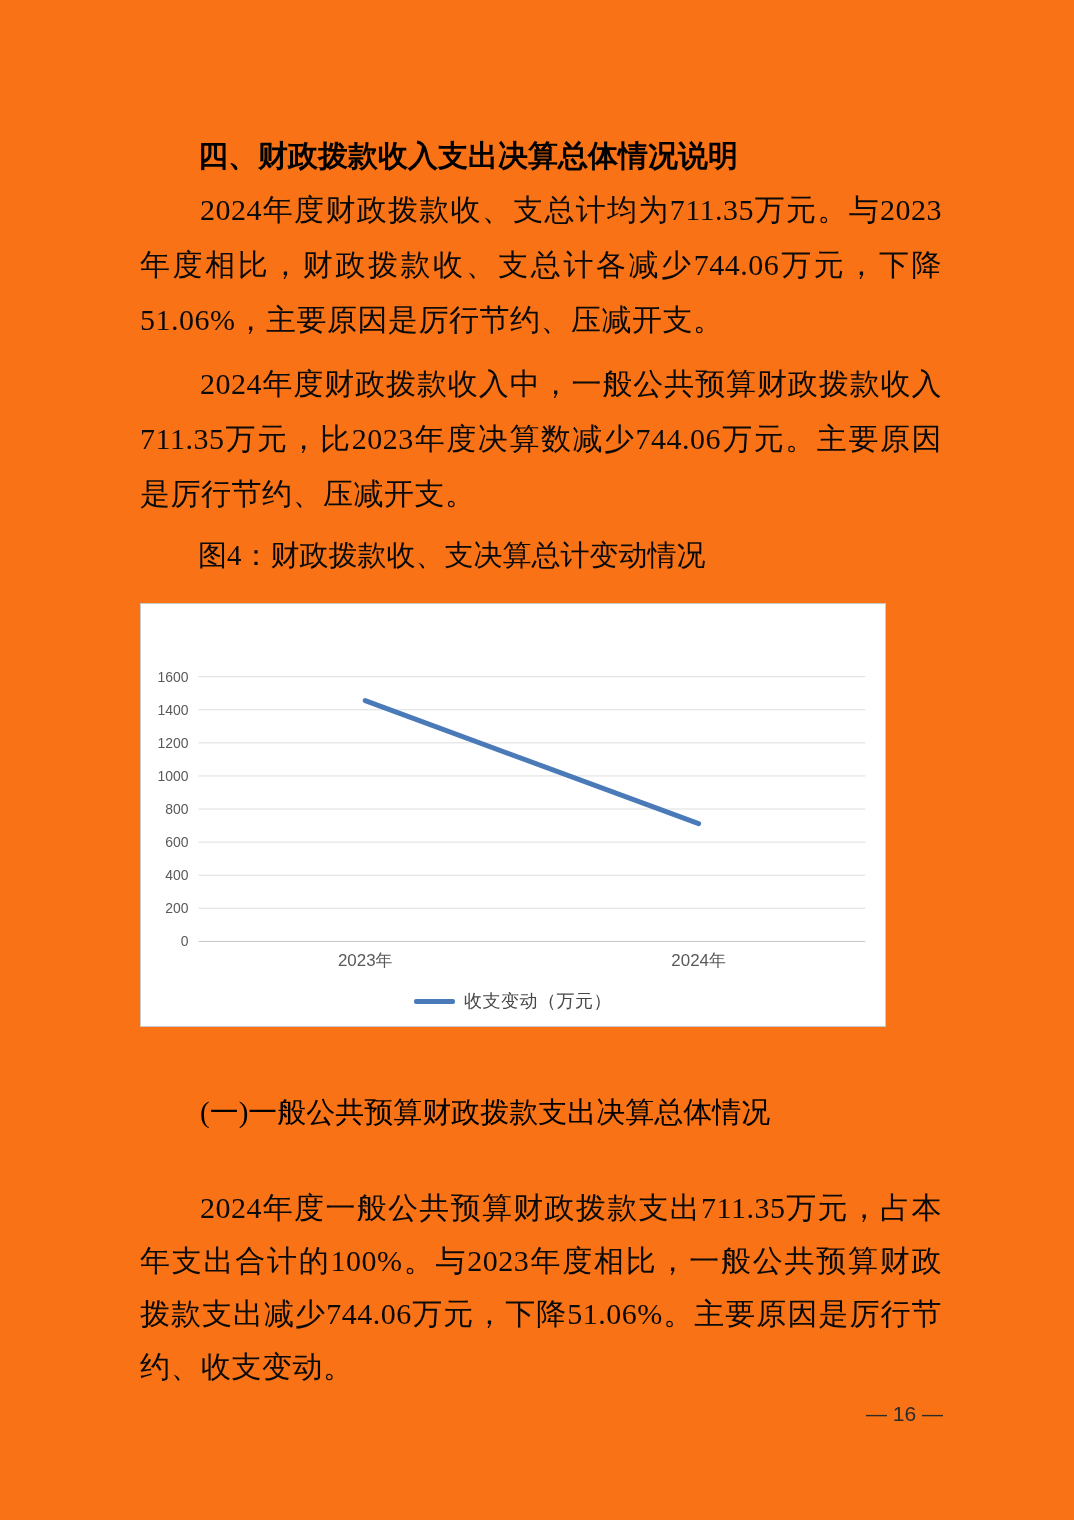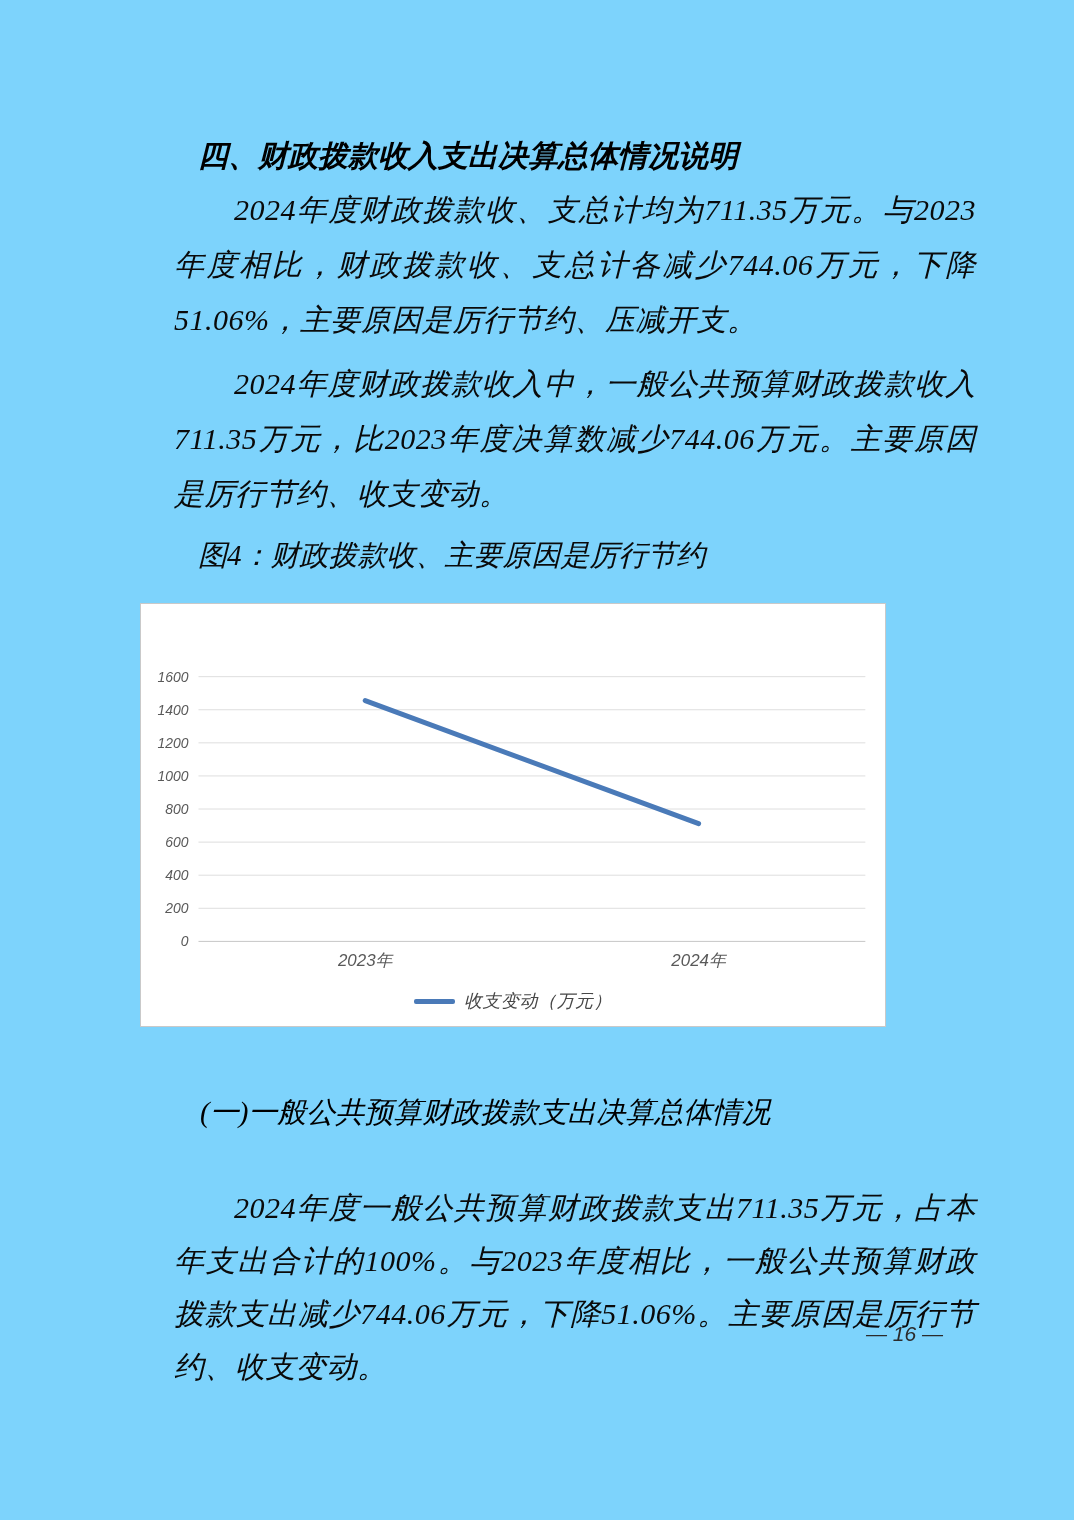--- a/index.html
+++ b/index.html
@@ -1,25 +1,24 @@
 <!DOCTYPE html>
 <html><head>
 <meta charset="utf-8">
 <style>
   * { margin: 0; padding: 0; box-sizing: border-box; }
   html, body { background: #ffffff; }
   .doc {
     position: relative;
     width: 1074px;
     height: 1520px;
-    background: #7dd3fc;
+    background: #f97316;
     overflow: hidden;
     font-family: "Liberation Serif", "DejaVu Serif", serif;
     color: #000000;
-    font-style: italic;
   }
   .abs { position: absolute; }
   .heading {
     left: 140px;
     width: 802px;
     font-family: "Liberation Sans", "DejaVu Sans", sans-serif;
     font-weight: bold;
     font-size: 30px;
     line-height: 36px;
     text-indent: 58px;
@@ -36,21 +35,20 @@
     white-space: nowrap;
   }
   .para {
     left: 140px;
     width: 802px;
     font-size: 30px;
     letter-spacing: 0.5px;
     text-indent: 2em;
     text-align: justify;
     color: #0a0a0a;
-    margin-left: 34px;
   }
   .lh55 { line-height: 55px; }
   .lh53 { line-height: 53px; }
   .caption {
     left: 140px;
     width: 802px;
     font-size: 29px;
     line-height: 35px;
     text-indent: 2em;
     color: #0a0a0a;
@@ -88,40 +86,40 @@
     height: 5px;
     border-radius: 2px;
   }
   .legend-label {
     font-size: 18px;
     color: #474747;
     letter-spacing: 0.5px;
   }
   .page-num {
     right: 131px;
-    top: 1322px;
+    top: 1402px;
     font-family: "Liberation Sans", "DejaVu Sans", sans-serif;
     font-size: 21px;
     line-height: 24px;
     color: #2b2b2b;
     white-space: nowrap;
   }
 </style>
 </head>
 <body>
 
 <div class="doc">
 
   <div class="abs heading" style="top:138px">四、财政拨款收入支出决算总体情况说明</div>
 
   <div class="abs para lh55" style="top:182px">2024年度财政拨款收、支总计均为711.35万元。与2023年度相比，财政拨款收、支总计各减少744.06万元，下降51.06%，主要原因是厉行节约、压减开支。</div>
 
-  <div class="abs para lh55" style="top:356px">2024年度财政拨款收入中，一般公共预算财政拨款收入711.35万元，比2023年度决算数减少744.06万元。主要原因是厉行节约、收支变动。</div>
+  <div class="abs para lh55" style="top:356px">2024年度财政拨款收入中，一般公共预算财政拨款收入711.35万元，比2023年度决算数减少744.06万元。主要原因是厉行节约、压减开支。</div>
 
-  <div class="abs caption" style="top:538px">图4：财政拨款收、主要原因是厉行节约</div>
+  <div class="abs caption" style="top:538px">图4：财政拨款收、支决算总计变动情况</div>
 
   <div class="abs chart-box">
     <svg id="chart-svg" viewBox="0 0 746 424" xmlns="http://www.w3.org/2000/svg">
         <line x1="57" x2="727" y1="339" y2="339" stroke="#c6c6c6" stroke-width="1"></line>
         <text x="47" y="344" text-anchor="end" class="ytick">0</text>
         <line x1="57" x2="727" y1="305.75" y2="305.75" stroke="#dedede" stroke-width="1"></line>
         <text x="47" y="310.75" text-anchor="end" class="ytick">200</text>
         <line x1="57" x2="727" y1="272.5" y2="272.5" stroke="#dedede" stroke-width="1"></line>
         <text x="47" y="277.5" text-anchor="end" class="ytick">400</text>
         <line x1="57" x2="727" y1="239.25" y2="239.25" stroke="#dedede" stroke-width="1"></line>

